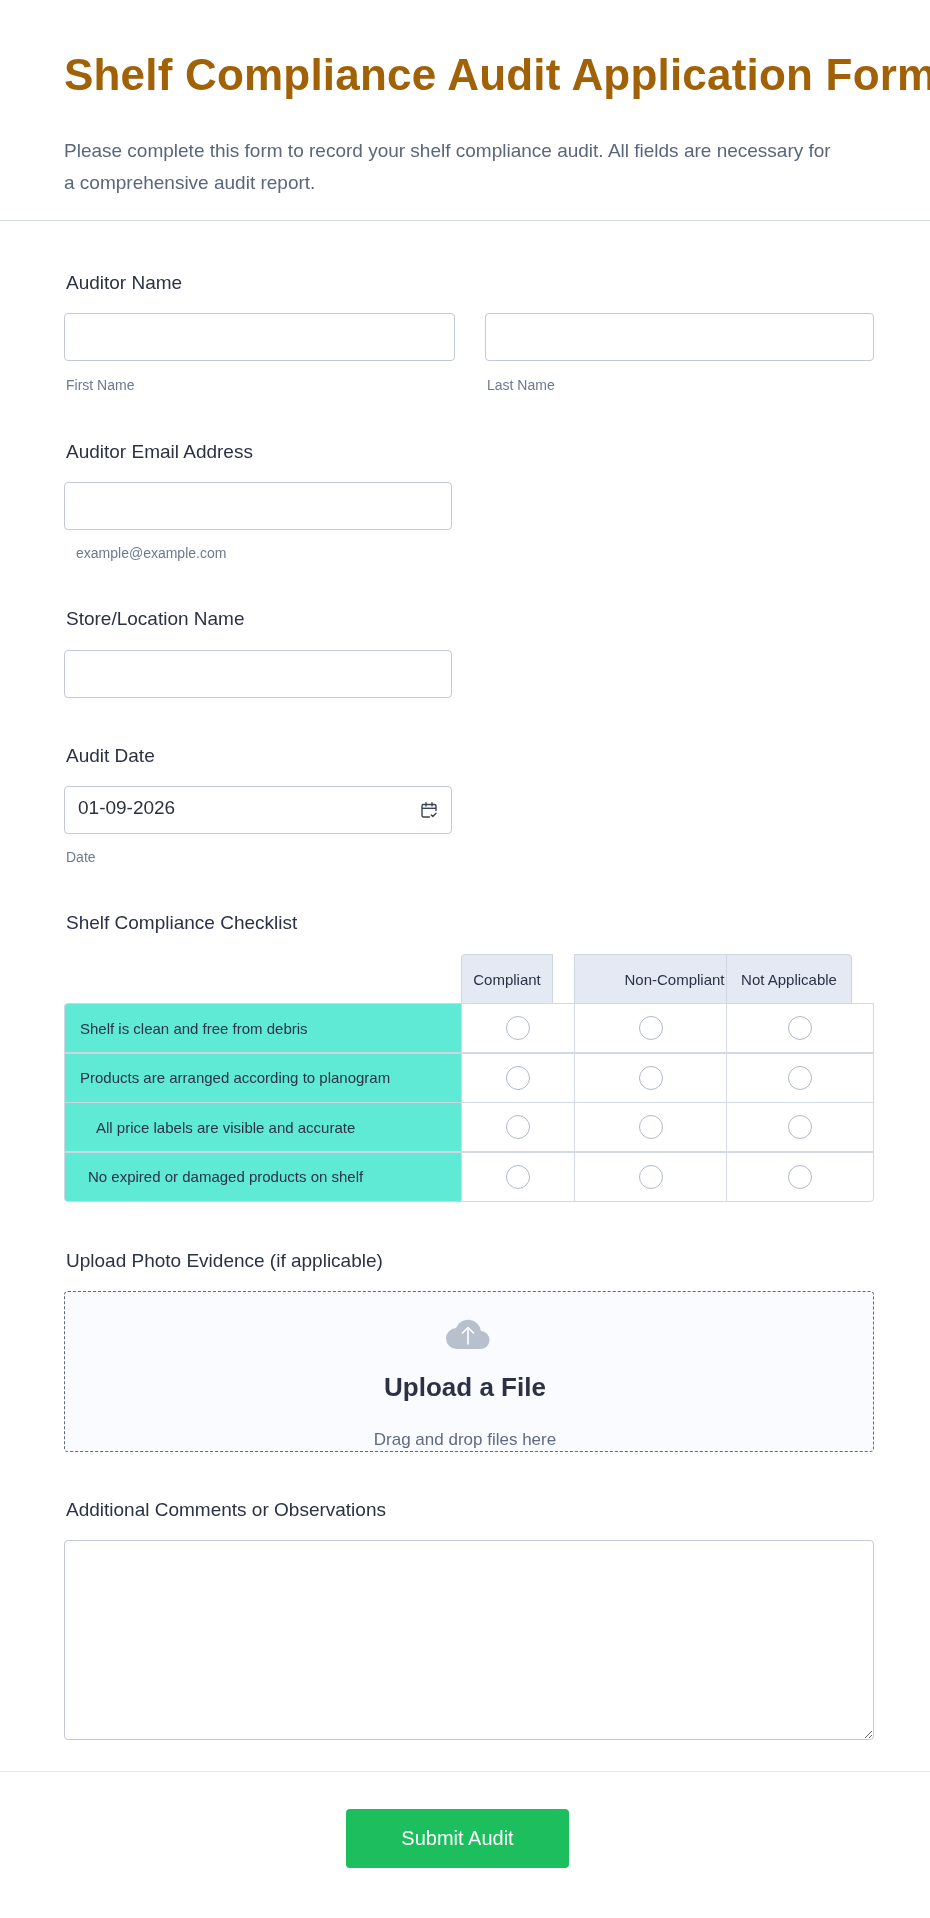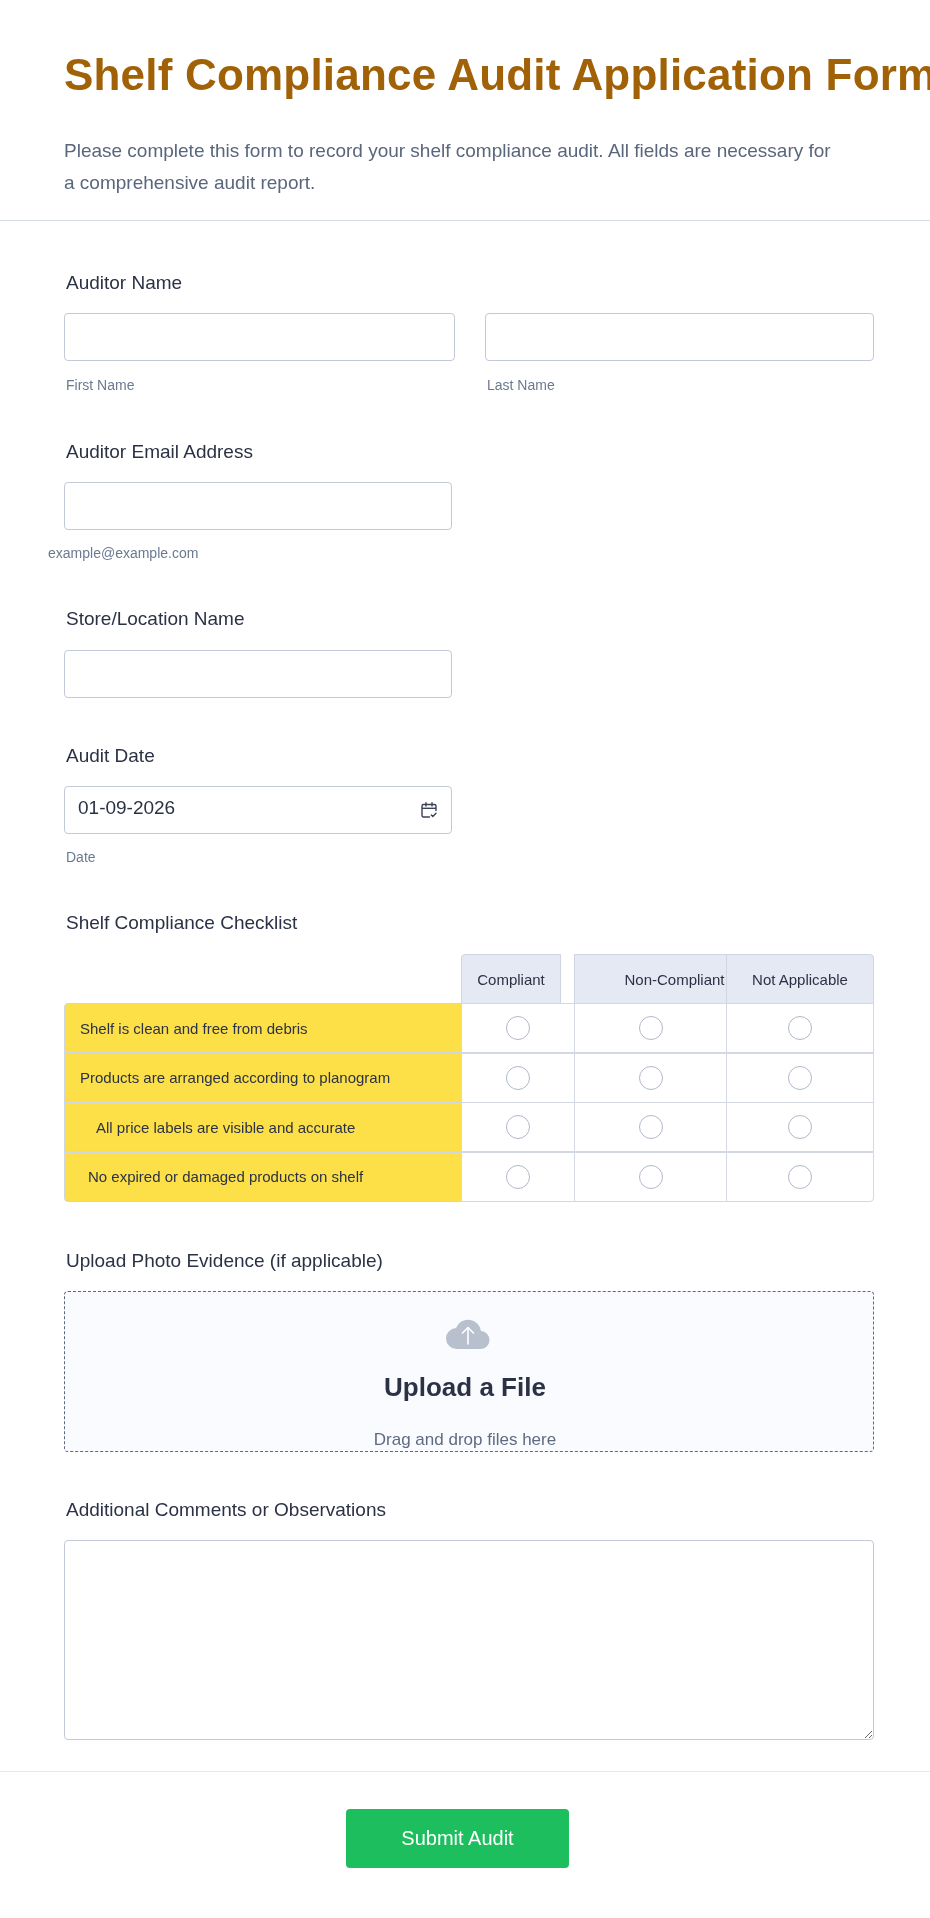--- a/index.html
+++ b/index.html
@@ -17,21 +17,21 @@
   .label { left: 66px; font-size: 19px; color: #2b3245; white-space: nowrap; }
   .sublabel { font-size: 14px; color: #6b7a91; white-space: nowrap; }
 
   .input { position: absolute; height: 48px; border: 1px solid #c3c9d6; border-radius: 4px; background: #fff; font-family: "Liberation Sans", sans-serif; font-size: 19px; color: #2b3245; padding: 0 14px; outline: none; }
 
   .date-text { left: 78px; top: 797px; font-size: 19px; color: #2b3245; }
   .cal-icon { left: 420px; top: 801px; width: 18px; height: 18px; }
 
   
   .tbl-head { position: absolute; top: 954px; height: 50px; background: #e4e9f4; border: 1px solid #cfd5e1; display: flex; align-items: center; justify-content: center; font-size: 15px; color: #2b3245; }
-  .tbl-label { position: absolute; left: 64px; width: 398px; height: 50px; background: #fde047; border: 1px solid #cfd5e1; display: flex; align-items: center; padding-left: 15px; font-size: 15px; color: #2b3245; white-space: nowrap; }
+  .tbl-label { position: absolute; left: 64px; width: 398px; height: 50px; background: #5eead4; border: 1px solid #cfd5e1; display: flex; align-items: center; padding-left: 15px; font-size: 15px; color: #2b3245; white-space: nowrap; }
   .tbl-cell { position: absolute; height: 50px; background: #fff; border: 1px solid #d3d8e3; display: flex; align-items: center; justify-content: center; }
   .radio { width: 24px; height: 24px; border-radius: 50%; border: 1.5px solid #b0b8c9; background: #fff; cursor: pointer; }
 
   
   .upload { left: 64px; top: 1291px; width: 810px; height: 161px; border: 1px dashed #5d6880; border-radius: 4px; background: #fafbfe; }
   .cloud { left: 446px; top: 1316px; width: 44px; height: 34px; }
   .upload-title { left: 0; top: 1372px; width: 930px; text-align: center; font-size: 26px; font-weight: bold; color: #2b3245; }
   .upload-sub { left: 0; top: 1406px; width: 930px; text-align: center; font-size: 17px; color: #5f6b80; margin-top: 24px; }
 
   .textarea { position: absolute; left: 64px; top: 1540px; width: 810px; height: 200px; border: 1px solid #c3c9d6; border-radius: 4px; background: #fff; resize: both; font-family: "Liberation Sans", sans-serif; font-size: 17px; padding: 10px; outline: none; }
@@ -46,42 +46,42 @@
 <div class="abs divider top"></div>
 
 <div class="abs label" style="top:272px">Auditor Name</div>
 <input class="input" style="left: 64px; top: 313px; width: 391px;" type="text" value="">
 <div class="abs sublabel" style="left:66px; top:377px">First Name</div>
 <input class="input" style="left: 485px; top: 313px; width: 389px;" type="text" value="">
 <div class="abs sublabel" style="left:487px; top:377px">Last Name</div>
 
 <div class="abs label" style="top:441px">Auditor Email Address</div>
 <input class="input" style="left: 64px; top: 482px; width: 388px;" type="email" value="">
-<div class="abs sublabel" style="left:48px; top:545px">example@example.com</div>
+<div class="abs sublabel" style="left:76px; top:545px">example@example.com</div>
 
 <div class="abs label" style="top:608px">Store/Location Name</div>
 <input class="input" style="left: 64px; top: 650px; width: 388px;" type="text" value="">
 
 <div class="abs label" style="top:745px">Audit Date</div>
 <div class="input" style="left:64px; top:786px; width:388px;"></div>
 <div class="abs date-text">01-09-2026</div>
 <svg class="abs cal-icon" viewBox="0 0 18 18">
   <path d="M3.5 3.5 H14.5 A1.5 1.5 0 0 1 16 5 V9.5 M9.5 16 H3.5 A1.5 1.5 0 0 1 2 14.5 V5 A1.5 1.5 0 0 1 3.5 3.5" fill="none" stroke="#3b4256" stroke-width="1.4" stroke-linecap="round"></path>
   <line x1="6" y1="1.8" x2="6" y2="5" stroke="#3b4256" stroke-width="1.4" stroke-linecap="round"></line>
   <line x1="12" y1="1.8" x2="12" y2="5" stroke="#3b4256" stroke-width="1.4" stroke-linecap="round"></line>
   <line x1="2" y1="7.3" x2="16" y2="7.3" stroke="#3b4256" stroke-width="1.4"></line>
   <path d="M11.3 14 L12.8 15.5 L16 12.3" fill="none" stroke="#3b4256" stroke-width="1.4" stroke-linecap="round" stroke-linejoin="round"></path>
 </svg>
 <div class="abs sublabel" style="left:66px; top:849px">Date</div>
 
 <div class="abs label" style="top:912px">Shelf Compliance Checklist</div>
 <div>
-  <div class="tbl-head" style="left:461px; width:100px; border-top-left-radius:4px;">Compliant</div>
+  <div class="tbl-head" style="left:461px; width:92px; border-top-left-radius:4px;">Compliant</div>
   <div class="tbl-head" style="left:574px; width:153px;padding-left:48px;">Non-Compliant</div>
-  <div class="tbl-head" style="left:726px; width:148px; border-top-right-radius:4px;">Not Applicable</div>
+  <div class="tbl-head" style="left:726px; width:126px; border-top-right-radius:4px;">Not Applicable</div>
   <div id="tbl-rows">
       <div>
         <div class="tbl-label" style="top: 1003px; border-top-left-radius: 4px;">Shelf is clean and free from debris</div>
         <div class="tbl-cell" style="left: 461px; width: 114px; top: 1003px;">
           <div class="radio"></div>
         </div>
         <div class="tbl-cell" style="left: 574px; width: 153px; top: 1003px;">
           <div class="radio"></div>
         </div>
         <div class="tbl-cell" style="left: 726px; width: 148px; top: 1003px;">

